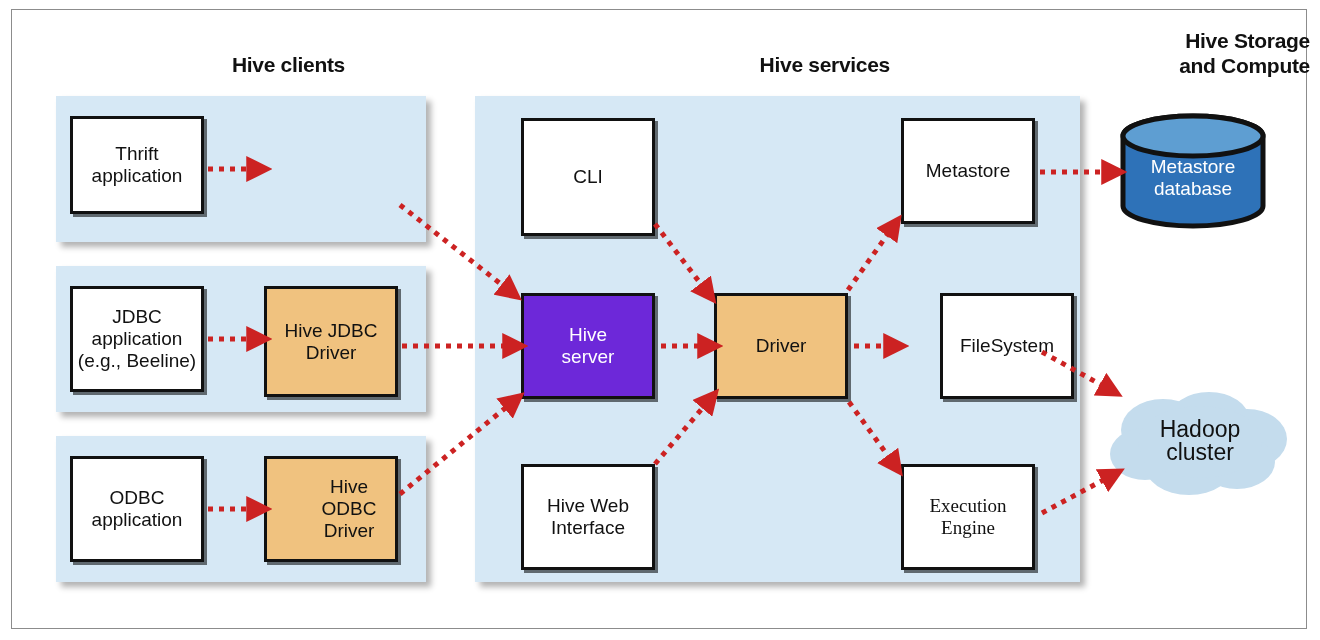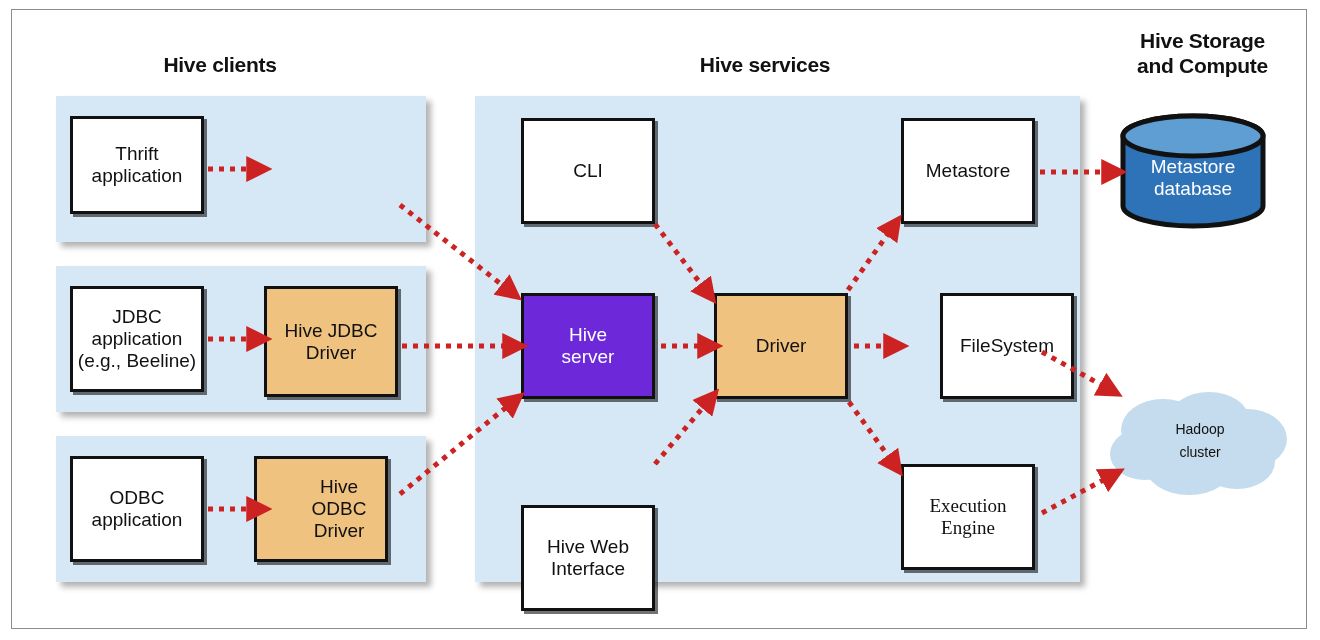--- a/index.html
+++ b/index.html
@@ -23,21 +23,21 @@
     left: 11px;
     top: 9px;
     width: 1296px;
     height: 620px;
     border: 1.5px solid #8c8c8c;
     box-sizing: border-box;
     background: #ffffff;
   }
   .col-title {
     position: absolute;
-    text-align: center;
+    text-align: right;
     font-weight: bold;
     color: #111111;
     font-size: 21px;
     line-height: 25px;
     letter-spacing: -0.3px;
     white-space: pre-line;
   }
   
   .panel {
     position: absolute;
@@ -88,21 +88,21 @@
     width: 190px;
     height: 120px;
   }
   .cloud-label {
     position: absolute;
     left: 0;
     top: 26px;
     width: 190px;
     text-align: center;
     color: #111111;
-    font-size: 14px;
+    font-size: 23px;
     line-height: 23px;
     white-space: pre-line;
     z-index: 3;
     pointer-events: none;
   }
   svg.arrows {
     position: absolute;
     left: 0;
     top: 0;
     width: 1320px;
@@ -137,29 +137,29 @@
 application</div>
 
   <div class="node" style="left:70px; top:286px; width:134px; height:106px;">JDBC
 application
 (e.g., Beeline)</div>
   <div class="node orange" style="left:264px; top:286px; width:134px; height:111px;">Hive JDBC
 Driver</div>
 
   <div class="node" style="left:70px; top:456px; width:134px; height:106px;">ODBC
 application</div>
-  <div class="node orange" style="left:254px; top:456px; width:134px; height:106px;padding-left:36px;">Hive ODBC
+  <div class="node orange" style="left:264px; top:456px; width:134px; height:106px;padding-left:36px;">Hive ODBC
 Driver</div>
 
   <div class="panel" style="left:475px; top:96px; width:605px; height:486px;"></div>
 
-  <div class="node" style="left:521px; top:118px; width:134px; height:106px;">CLI</div>
+  <div class="node" style="left:521px; top:118px; width:134px; height:118px;">CLI</div>
   <div class="node blue" style="left:521px; top:293px; width:134px; height:106px;">Hive
 server</div>
-  <div class="node" style="left:521px; top:464px; width:134px; height:106px;margin-top:41px;">Hive Web
+  <div class="node" style="left:521px; top:464px; width:134px; height:106px;">Hive Web
 Interface</div>
   <div class="node orange" style="left:714px; top:293px; width:134px; height:106px;">Driver</div>
   <div class="node" style="left:901px; top:118px; width:134px; height:106px;">Metastore</div>
   <div class="node" style="left:940px; top:293px; width:134px; height:106px;">FileSystem</div>
   <div class="node" style="left:901px; top:464px; width:134px; height:106px;font-family:Liberation Serif, serif;">Execution
 Engine</div>
 
   <div class="cylinder" style="left:1117px; top:112px;">
     <svg width="152" height="118" viewBox="0 0 152 118">
       <path d="M6 24 A70 20 0 0 1 146 24 L146 94 A70 20 0 0 1 6 94 Z" fill="#2e72b8" stroke="#111111" stroke-width="5"></path>

